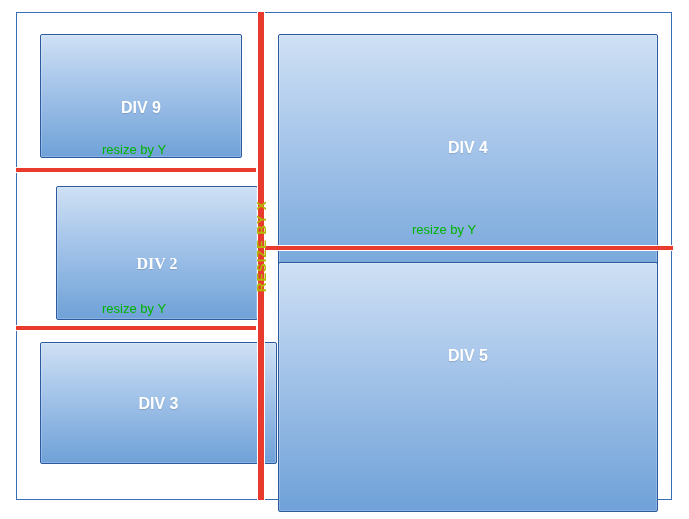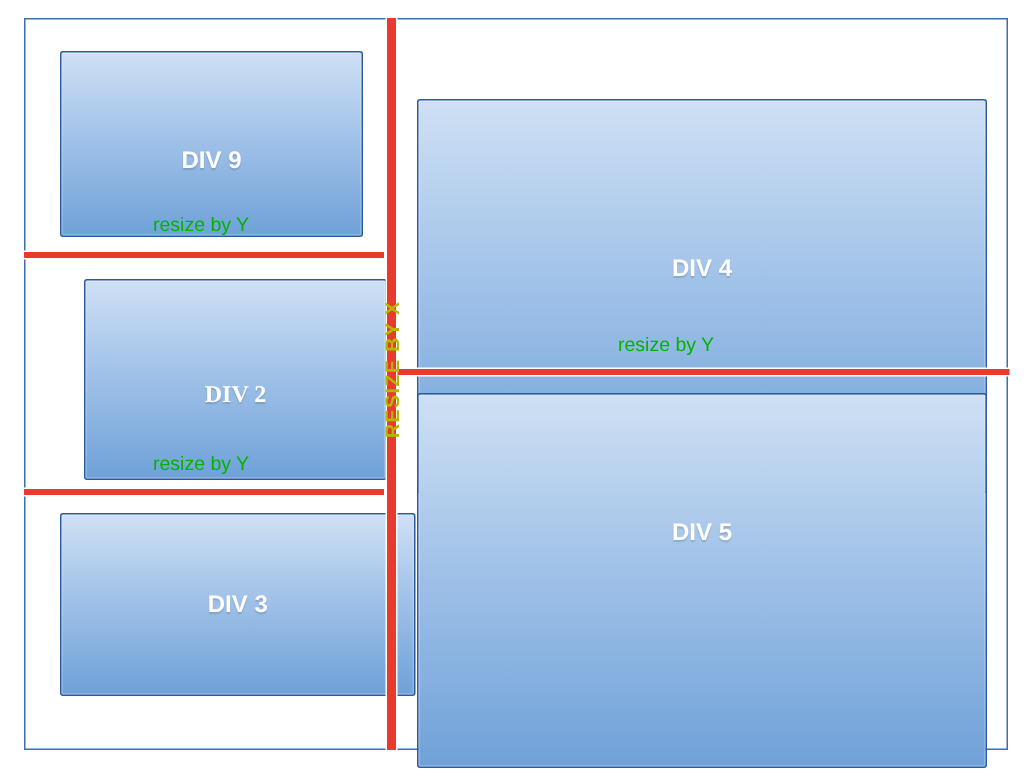--- a/index.html
+++ b/index.html
@@ -82,21 +82,21 @@
 
   <div class="panel" id="p-div2" style="left: 56px; top: 186px; width: 202px; height: 134px; font-family: Liberation Serif, serif;">
     <div class="panel-label" id="pl-div2" style="top: 68px;">DIV 2</div>
   </div>
   <div class="resize-label" id="rl-div2" style="left: 102px; top: 301px;">resize by Y</div>
 
   <div class="panel" id="p-div3" style="left: 40px; top: 342px; width: 237px; height: 122px;">
     <div class="panel-label" id="pl-div3" style="top: 52px;">DIV 3</div>
   </div>
 
-  <div class="panel" id="p-div4" style="left: 278px; top: 34px; width: 380px; height: 263px; margin-top: 32px;">
+  <div class="panel" id="p-div4" style="left: 278px; top: 34px; width: 380px; height: 263px;">
     <div class="panel-label" id="pl-div4" style="top: 104px;">DIV 4</div>
   </div>
   <div class="resize-label" id="rl-div4" style="left: 412px; top: 222px;">resize by Y</div>
 
   <div class="panel" id="p-div5" style="left: 278px; top: 262px; width: 380px; height: 250px;">
     <div class="panel-label" id="pl-div5" style="top: 84px;">DIV 5</div>
   </div>
 
   <div class="divider h" id="d-left-h1" style="left: 16px; top: 168px; width: 238px;"></div>
   <div class="divider h" id="d-left-h2" style="left: 16px; top: 326px; width: 238px;"></div>

